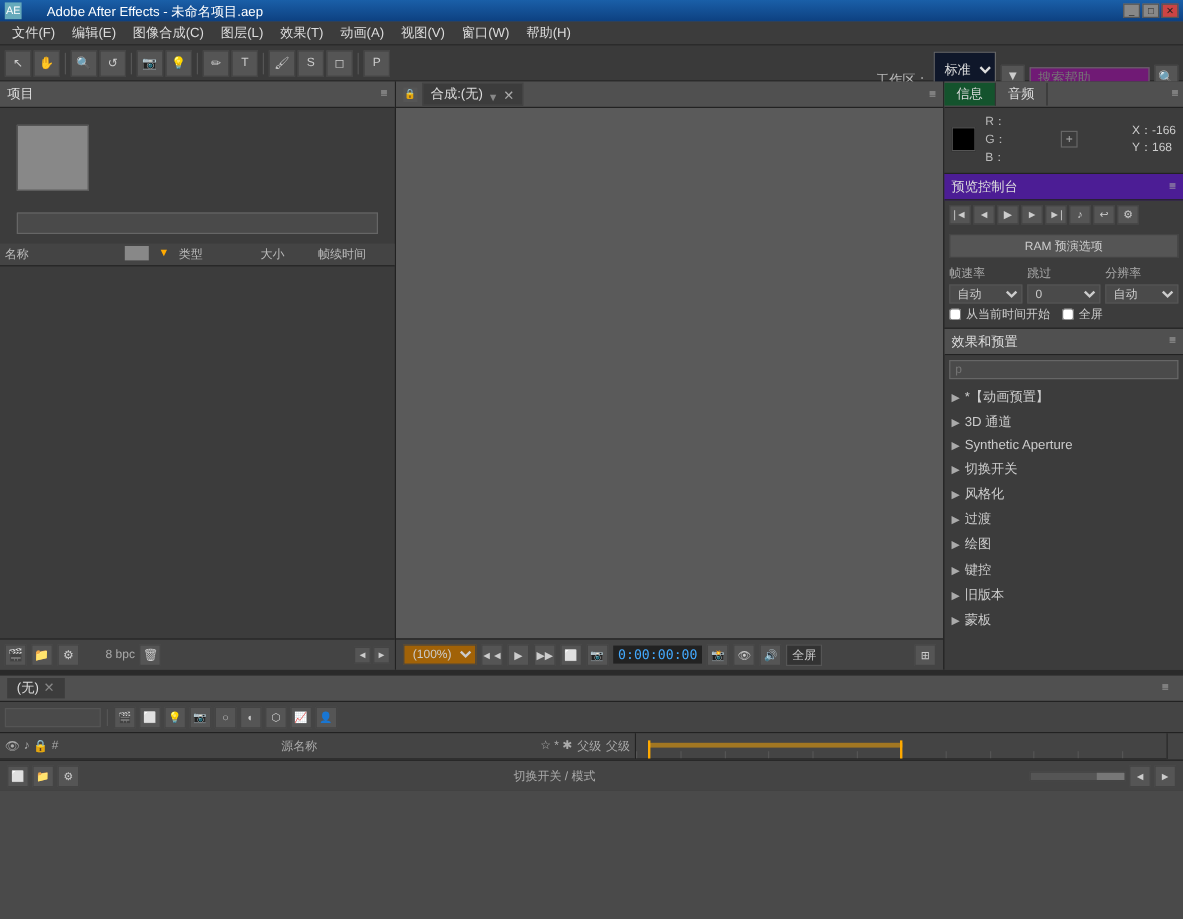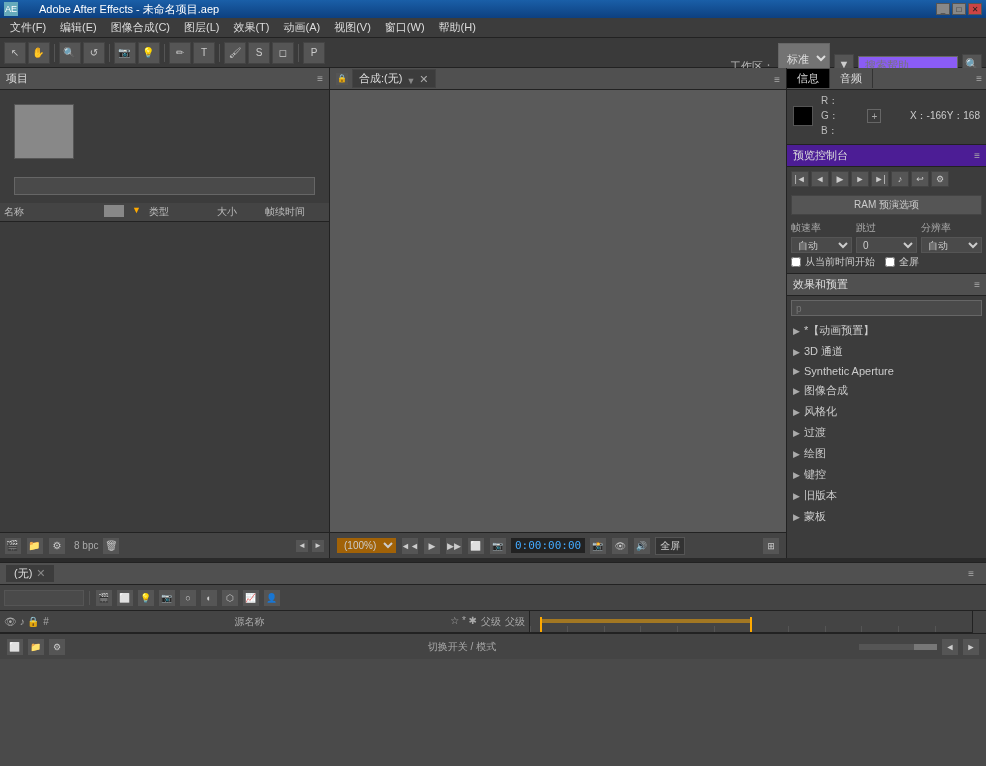--- a/index.html
+++ b/index.html
@@ -84,30 +84,30 @@
     }
     .tool-sep { width: 1px; height: 18px; background: #555; margin: 0 2px; }
     .toolbar-right {
       margin-left: auto;
       display: flex;
       align-items: flex-end;
       gap: 4px;
     }
     .workspace-label { color: #bbb; font-size: 11px; }
     .workspace-select {
-      background: #737373;
+      background: #0f172a;
       border: 1px solid #666;
       color: #ddd;
       font-size: 11px;
       padding: 1px 4px;
       height: 31px;
       margin-top: 12px;
     }
     .search-box {
-      background: #8b5cf6;
+      background: #701a75;
       border: 1px solid #666;
       color: #ddd;
       font-size: 11px;
       padding: 1px 6px;
       height: 18px;
       width: 100px;
       text-decoration: underline;
     }
 
     
@@ -176,21 +176,21 @@
       gap: 4px;
     }
     .footer-btn {
       width: 18px; height: 18px;
       background: #555;
       border: 1px solid #444;
       cursor: pointer;
       display: flex; align-items: center; justify-content: center;
       font-size: 10px; color: #ccc;
     }
-    .bpc-label { color: #aaa; font-size: 10px; margin-left: 4px; }
+    .bpc-label { color: #aaa; font-size: 10px; margin-left: 18px; }
     .footer-arrows { margin-left: auto; display: flex; gap: 2px; }
 
     
     .panel-composition {
       flex: 1;
       background: #3c3c3c;
       display: flex;
       flex-direction: column;
       height: 490px;
     }
@@ -274,39 +274,39 @@
       justify-content: space-between;
     }
     .info-tabs { display: flex; }
     .info-tab {
       padding: 2px 10px;
       font-size: 11px;
       color: #ddd;
       cursor: pointer;
       border-right: 1px solid #333;
     }
-    .info-tab.active { background: #000000; }
+    .info-tab.active { background: #14532d; }
     .info-content {
       padding: 4px 6px;
       font-size: 10px;
     }
     .info-row {
       display: flex;
       gap: 8px;
       align-items: center;
       margin-bottom: 2px;
     }
     .color-swatch {
       width: 20px; height: 20px;
       background: #000;
       border: 1px solid #555;
     }
     .info-values { display: flex; flex-direction: column; gap: 1px; }
     .info-val { color: #bbb; }
-    .info-coords { margin-left: auto; display: flex; flex-direction: row; }
+    .info-coords { margin-left: auto; display: flex; flex-direction: column; }
 
     
     .preview-panel {
       border-bottom: 1px solid #222;
     }
     .preview-header {
       background: #4c1d95;
       height: 22px;
       display: flex;
       align-items: center;
@@ -776,21 +776,21 @@
         <div class="effect-item">
           <span class="effect-arrow">▶</span>
           <span>3D 通道</span>
         </div>
         <div class="effect-item">
           <span class="effect-arrow">▶</span>
           <span>Synthetic Aperture</span>
         </div>
         <div class="effect-item">
           <span class="effect-arrow">▶</span>
-          <span>图像合成</span>
+          <span>切换开关</span>
         </div>
         <div class="effect-item">
           <span class="effect-arrow">▶</span>
           <span>风格化</span>
         </div>
         <div class="effect-item">
           <span class="effect-arrow">▶</span>
           <span>过渡</span>
         </div>
         <div class="effect-item">

